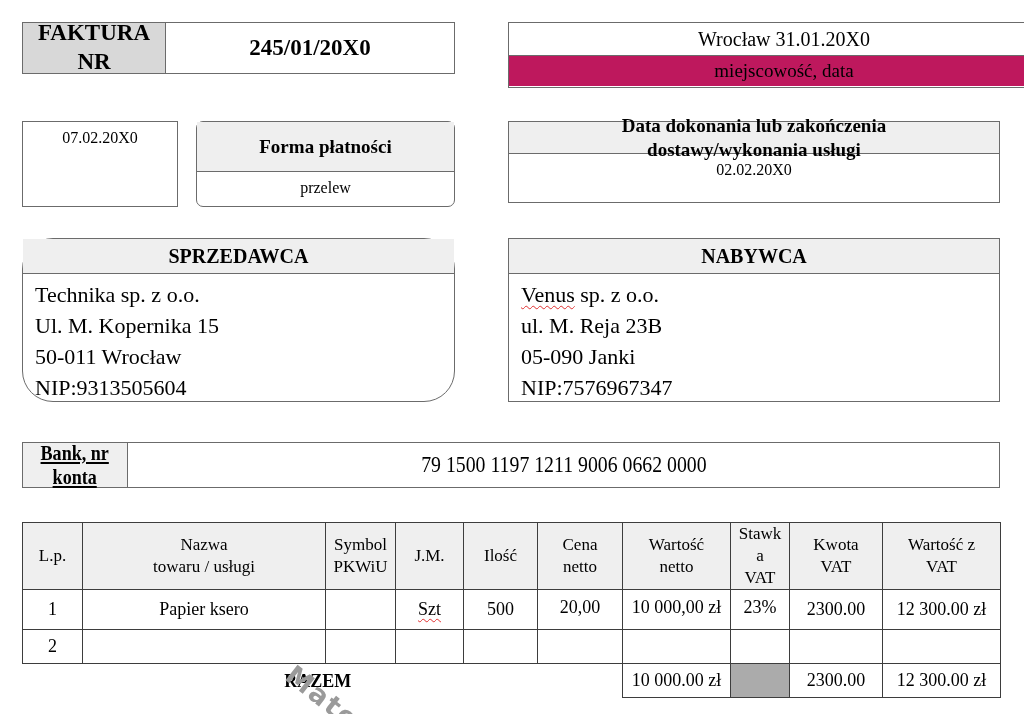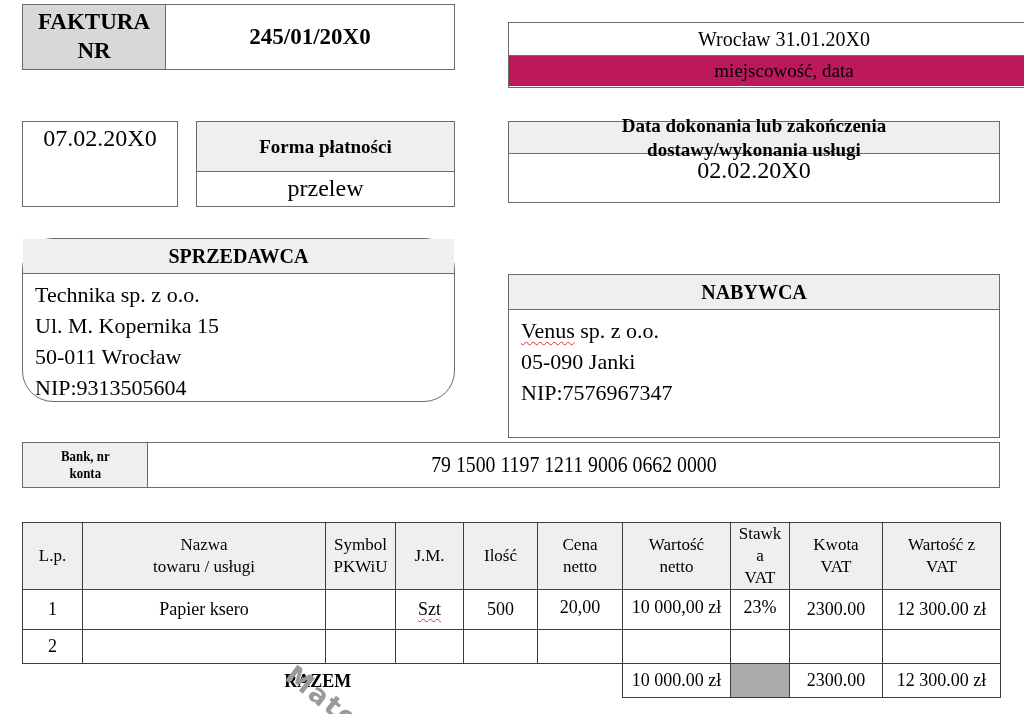--- a/index.html
+++ b/index.html
@@ -10,51 +10,51 @@
     background: #ffffff;
     color: #000;
     font-family: "Liberation Serif", "DejaVu Serif", serif;
   }
   .abs { position: absolute; }
   .box { border: 1.5px solid #6b6b6b; background: #fff; }
   .pre { white-space: pre-line; }
   .center { display: flex; align-items: center; justify-content: center; text-align: center; }
 
   
-  #faktura-box { left: 22px; top: 4px; width: 433px; height: 66px; display: flex; }
+  #faktura-box { left: 22px; top: 22px; width: 433px; height: 52px; display: flex; }
   #faktura-label { width: 143px; height: 100%; background: #d8d8d8; border-right: 1.5px solid #6b6b6b;
                    font-weight: bold; font-size: 23px; line-height: 1.25; }
   #faktura-number { flex: 1; font-weight: bold; font-size: 23px; }
 
   
   #place-date-box { left: 508px; top: 22px; width: 552px; height: 66px; }
   #place-date-value { height: 33px; border-bottom: 1.5px solid #6b6b6b; font-size: 20px; }
   #place-date-caption { height: 30px; font-size: 19px; background: #be185d; }
 
   
   .small-box-header { height: 50px; border-bottom: 1.5px solid #6b6b6b; background: #efefef;
                       font-weight: bold; font-size: 19px; line-height: 1.25; }
-  .small-box-value { height: 32px; font-size: 24px; text-align: right; }
+  .small-box-value { height: 32px; font-size: 16px; text-align: right; }
   #termin-box { left: 22px; top: 121px; width: 156px; height: 86px; }
-  #forma-box  { left: 196px; top: 121px; width: 259px; height: 86px; }
+  #forma-box  { left: 196px; top: 121px; width: 259px; height: 86px; border-radius: 7px; }
   #data-box   { left: 508px; top: 121px; width: 492px; height: 82px; }
   #data-box .small-box-header { height: 32px; }
 
   
   .party-box { width: 433px; height: 164px; }
   .party-header { height: 35px; border-bottom: 1.5px solid #6b6b6b; background: #efefef;
                   font-weight: bold; font-size: 20px; }
   .party-body { padding: 5px 12px; font-size: 22px; line-height: 31px; }
   #seller-box { left: 22px; top: 238px; border-radius: 31px; }
-  #buyer-box  { left: 508px; top: 238px; width: 492px; margin-top: 36px; }
+  #buyer-box  { left: 508px; top: 238px; width: 492px; }
 
   
   #bank-box { left: 22px; top: 442px; width: 978px; height: 46px; display: flex; }
-  #bank-label { width: 125px; height: 100%; background: #efefef; border-right: 1.5px solid #6b6b6b;
-                font-weight: bold; font-size: 15px; line-height: 1.15; }
+  #bank-label { width: 105px; height: 100%; background: #efefef; border-right: 1.5px solid #6b6b6b;
+                font-weight: bold; font-size: 21px; line-height: 1.15; text-decoration: underline; }
   #bank-account { flex: 1; font-size: 23px; }
   .condense { display: inline-block; transform: scaleX(0.86); }
 
   
   #items-table { position: absolute; left: 22px; top: 522px; width: 978px;
                  border-collapse: collapse; table-layout: fixed; }
   #items-table th, #items-table td { border: 1px solid #3d3d3d; text-align: center;
                  vertical-align: middle; overflow: hidden; }
   #items-table thead th { background: #efefef; font-weight: normal; font-size: 17px;
                  height: 66px; line-height: 1.3; white-space: pre-line; }
@@ -109,20 +109,21 @@
     <div>Ul. M. Kopernika 15</div>
     <div>50-011 Wrocław</div>
     <div>NIP:9313505604</div>
   </div>
 </div>
 
 <div class="abs box party-box" id="buyer-box">
   <div class="center party-header">NABYWCA</div>
   <div class="party-body">
     <div><span class="wavy">Venus</span><span> sp. z o.o.</span></div>
+    <div>ul. M. Reja 23B</div>
     <div>05-090 Janki</div>
     <div>NIP:7576967347</div>
   </div>
 </div>
 
 <div class="abs box" id="bank-box">
   <div class="center" id="bank-label">
     <span class="condense pre">Bank, nr
 konta</span>
   </div>

